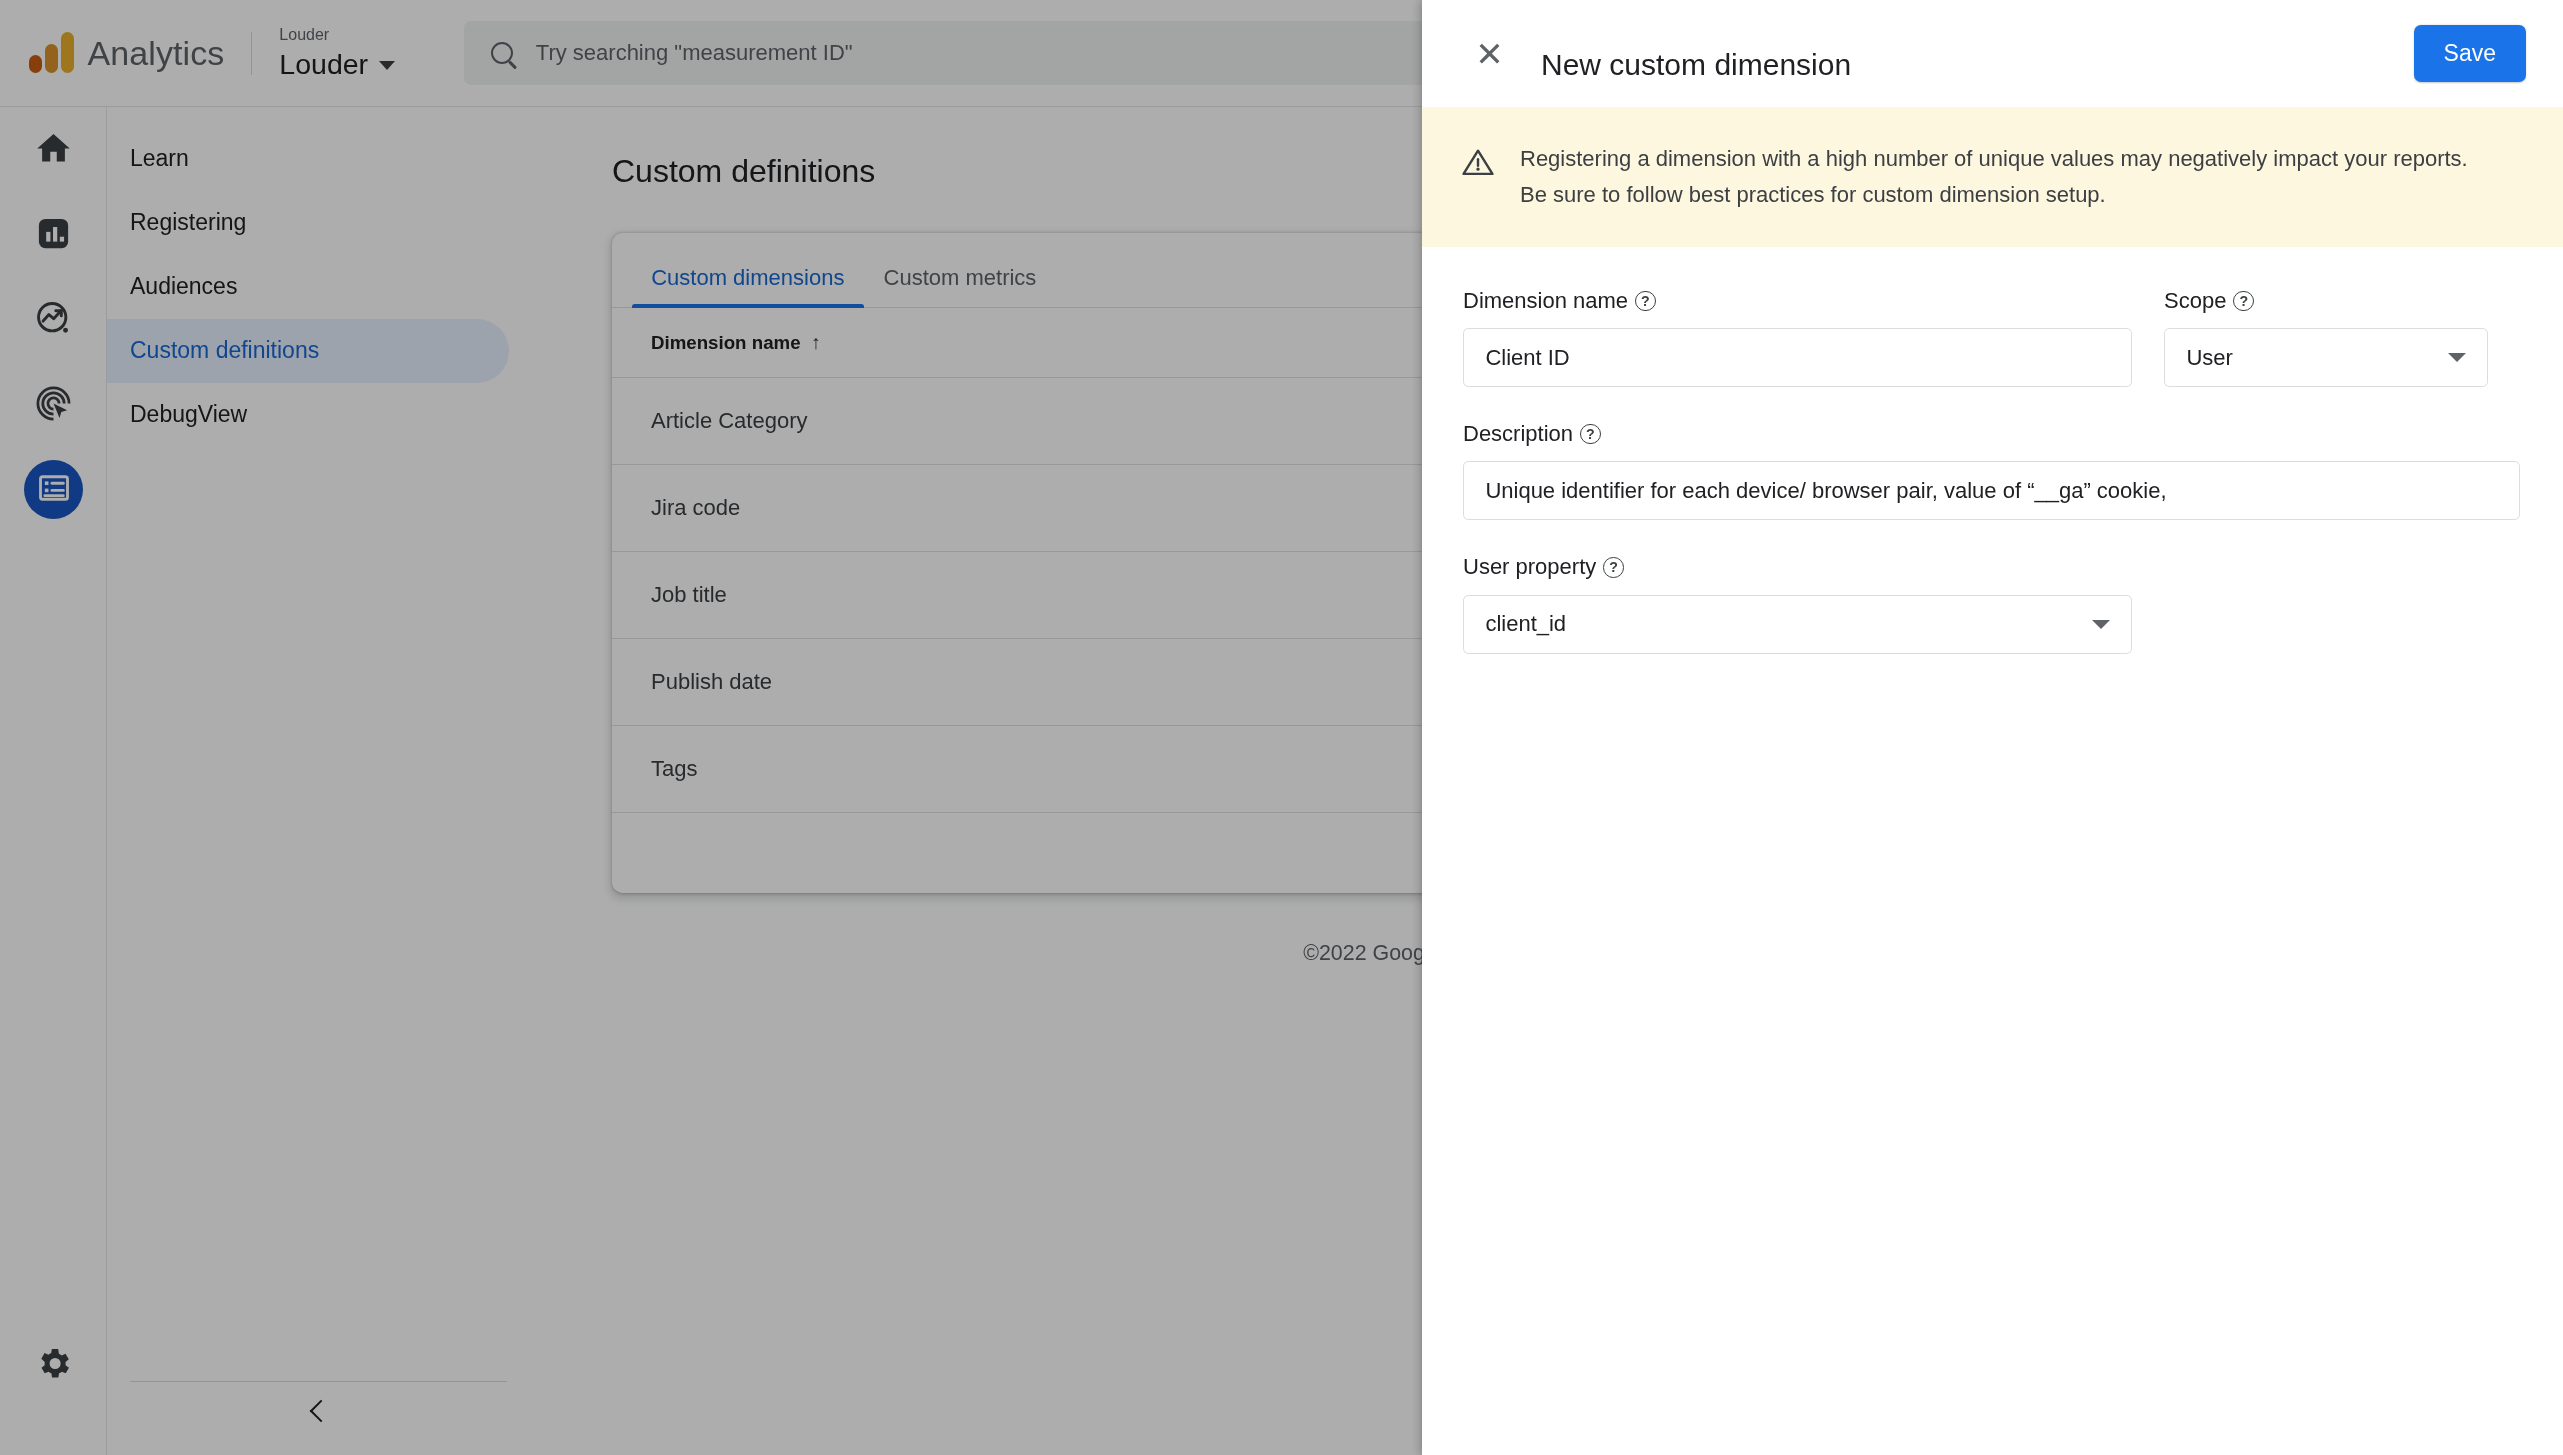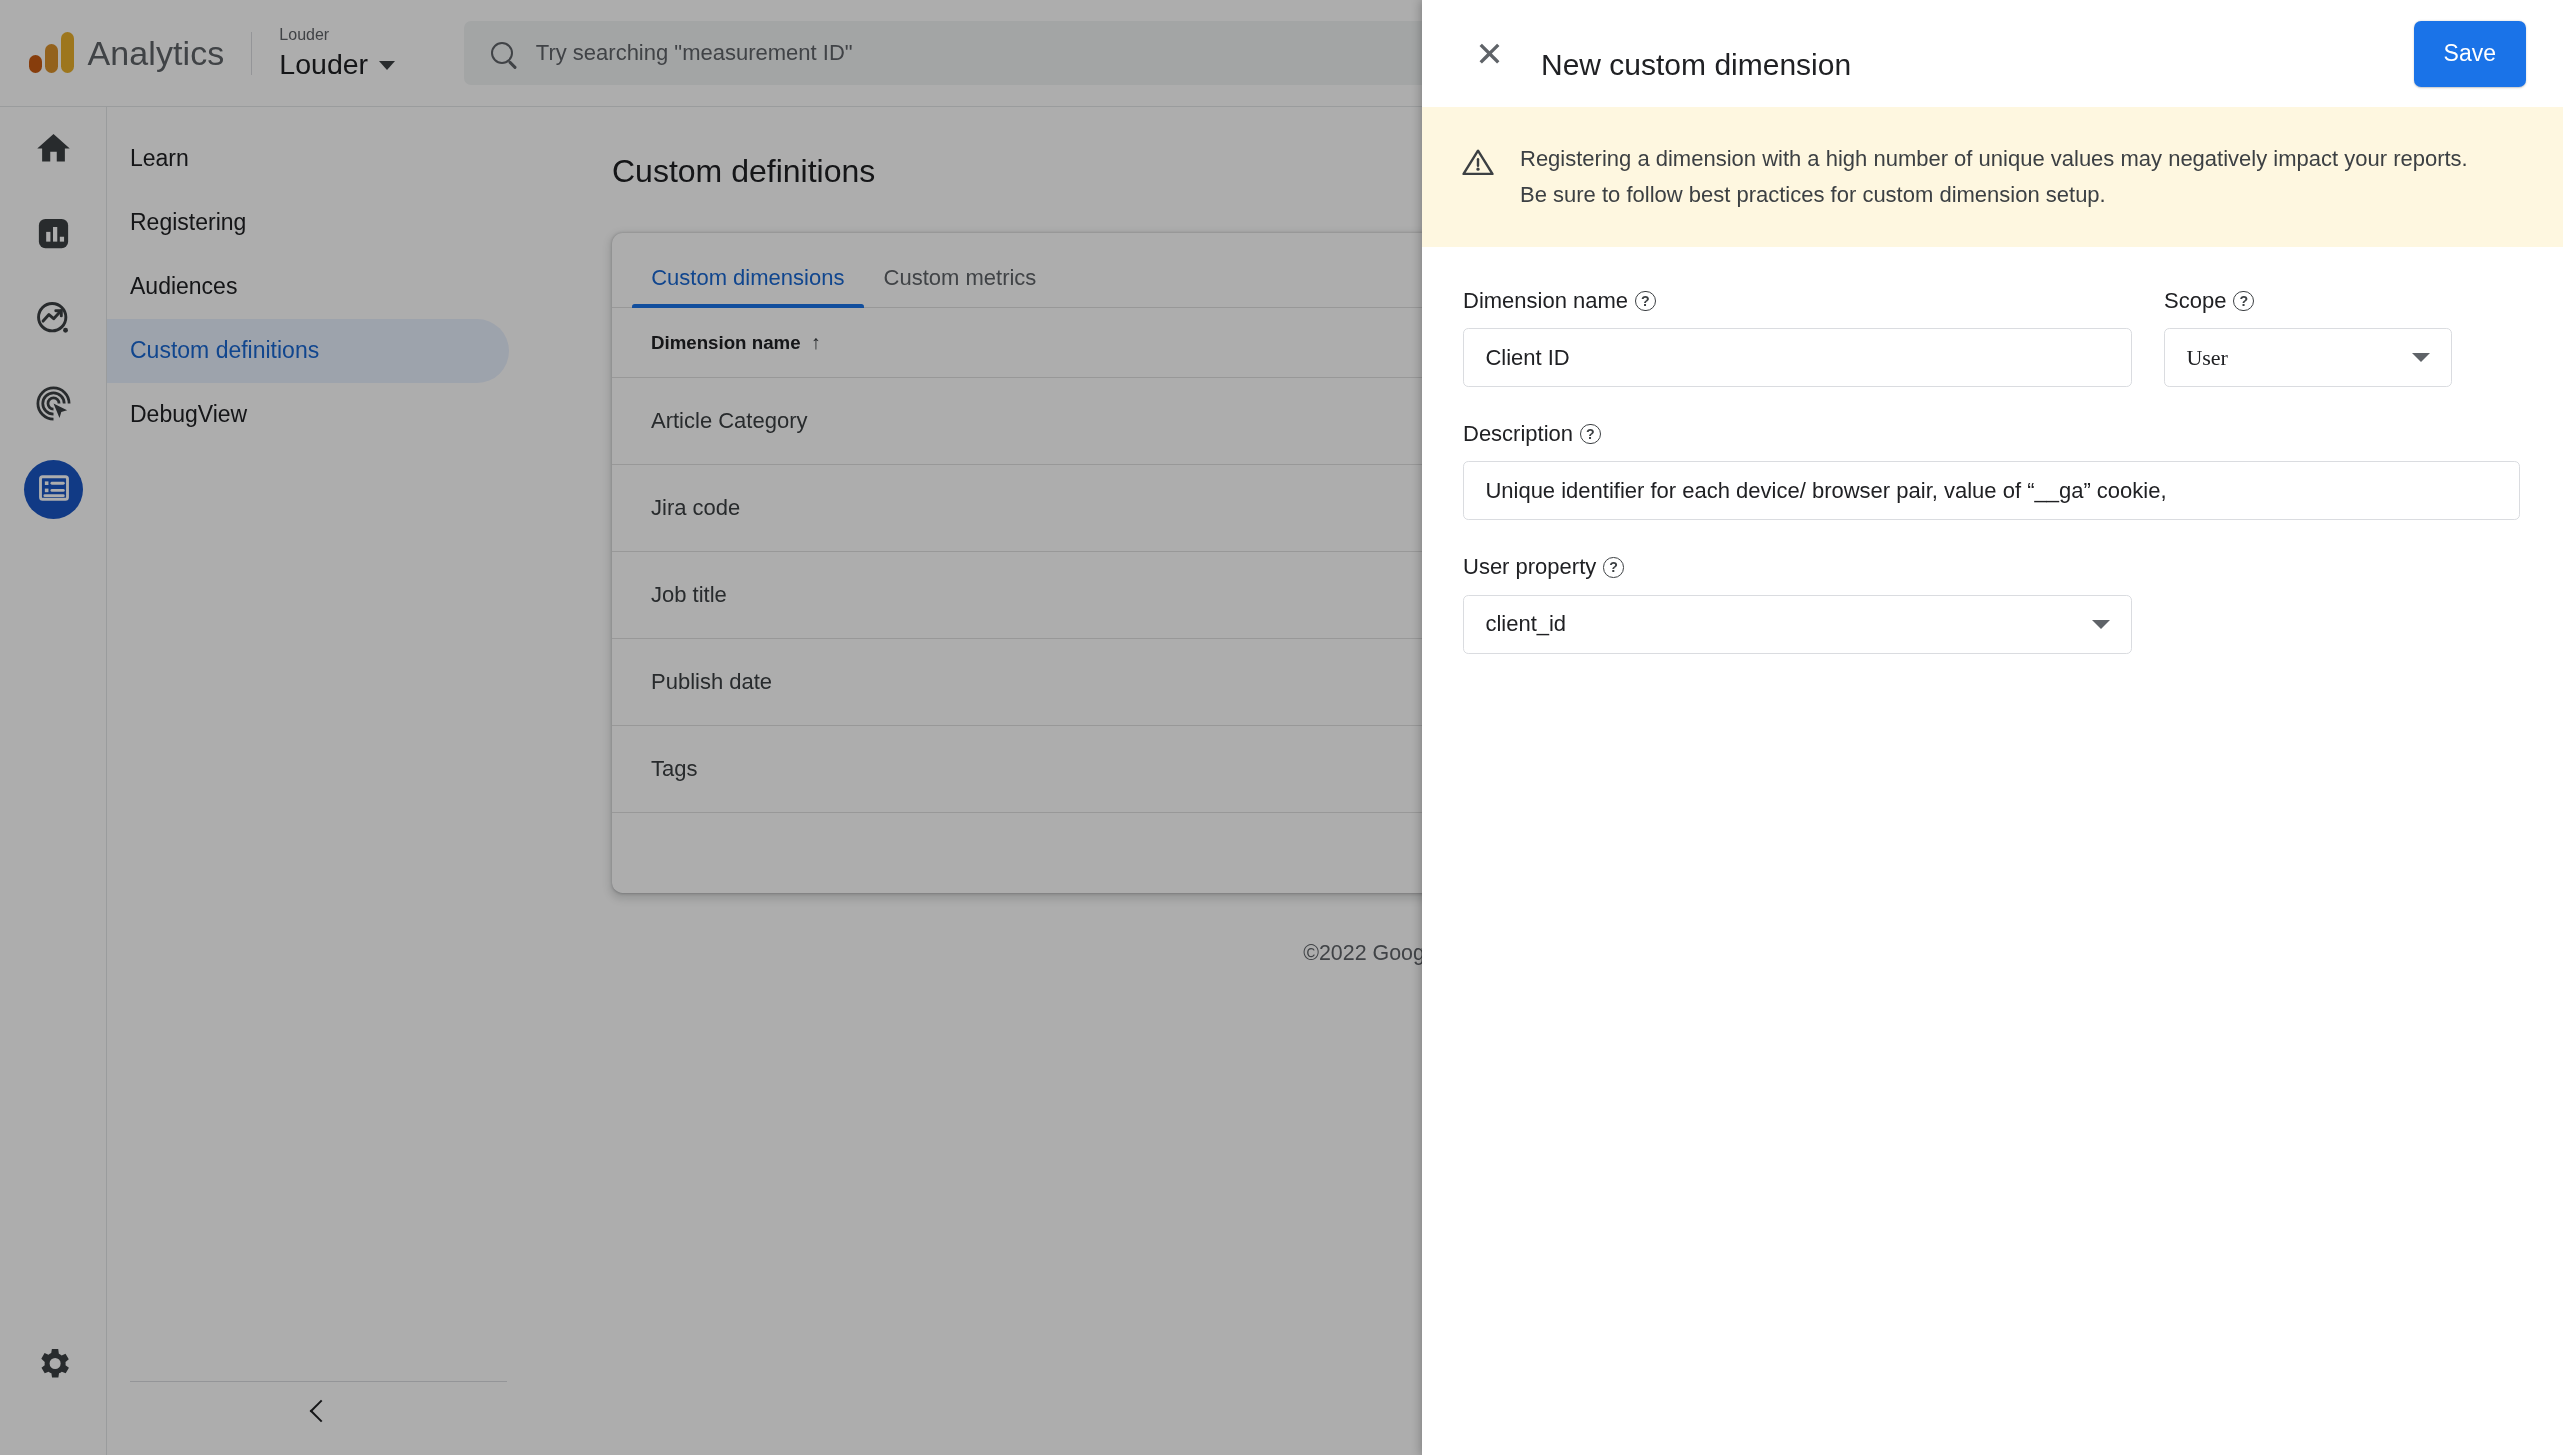--- a/index.html
+++ b/index.html
@@ -146,21 +146,21 @@
     box-shadow: -1.8px 0 9px rgba(0,0,0,.25);
   }
   #panel-header { height: 107px; display:flex; align-items:center; padding: 0 37px 0 48px; }
   #panel-close {
     width: 39px; height: 39px; display:flex; align-items:center; justify-content:center;
     font-size: 34px; color:#5f6368; line-height:1; font-weight:300;
   }
   #panel-title { font-size: 30px; color:#202124; margin-left: 32px; flex:1;margin-top:22px; }
   #save-button {
     background:#1a73e8; color:#fff; font-size: 23px; border:none; border-radius: 7.1px;
-    padding: 0 30px; height: 66px; box-shadow: 0 0.9px 1.8px rgba(60,64,67,.3);
+    padding: 0 30px; height: 57px; box-shadow: 0 0.9px 1.8px rgba(60,64,67,.3);
     font-family:"Liberation Sans", sans-serif; cursor:pointer;
   }
 
   #warning-banner {
     background:#fef7e0; padding: 34px 39px 34px 39px; display:flex; gap: 25px;
   }
   .warn-tri { flex: 0 0 34px; margin-top: 3.6px; }
   #warning-text { font-size: 22px; color:#3c4043; line-height: 36px; max-width: 961px; }
   #warning-link { display:block; margin-top: 28.5px; font-size: 22px; color:#202124; font-weight:700; }
 
@@ -175,21 +175,21 @@
     width: 20.5px; height: 20.5px; border-radius:50%; border:1.8px solid #3c4043;
     font-size: 14.2px; color:#3c4043; display:inline-flex; align-items:center;
     justify-content:center; line-height:1; font-weight:700;
   }
   .input-box {
     height: 59px; border:0.9px solid #dadce0; border-radius: 5.3px;
     display:flex; align-items:center; padding: 0 21.4px; font-size: 22px; color:#202124;
     background:#fff;
   }
   .w-main { width: 669px; }
-  .w-scope { width: 288px; font-family: Liberation Serif, serif; }
+  .w-scope { width: 324px; }
   .select-box { justify-content:space-between; }
   .sel-caret {
     width:0;height:0;border-left:9px solid transparent;border-right:9px solid transparent;
     border-top:9.8px solid #5f6368;
   }
   .mt-38 { margin-top: 34px; }
   .w-full { width: 1057px; }
 </style>
 </head>
 <body>

